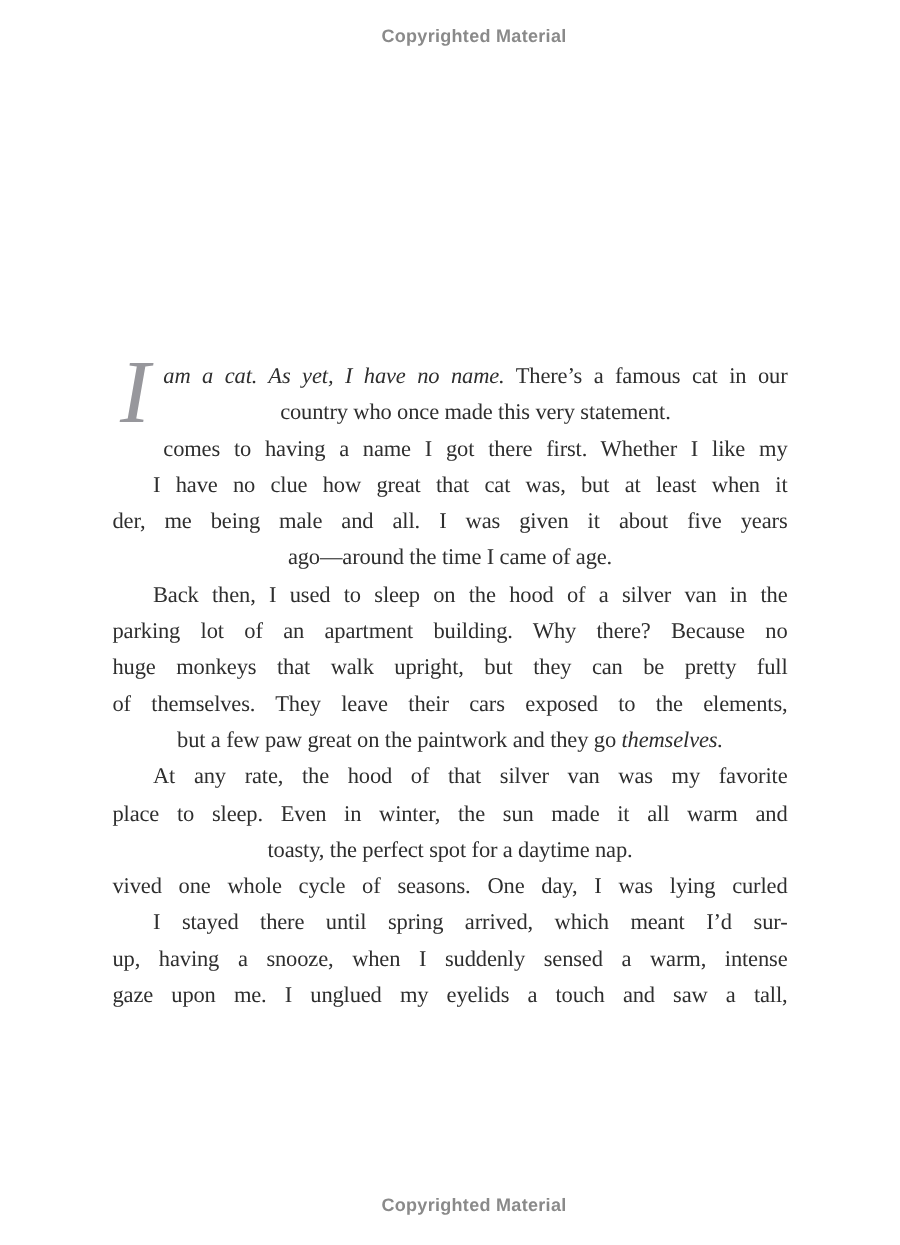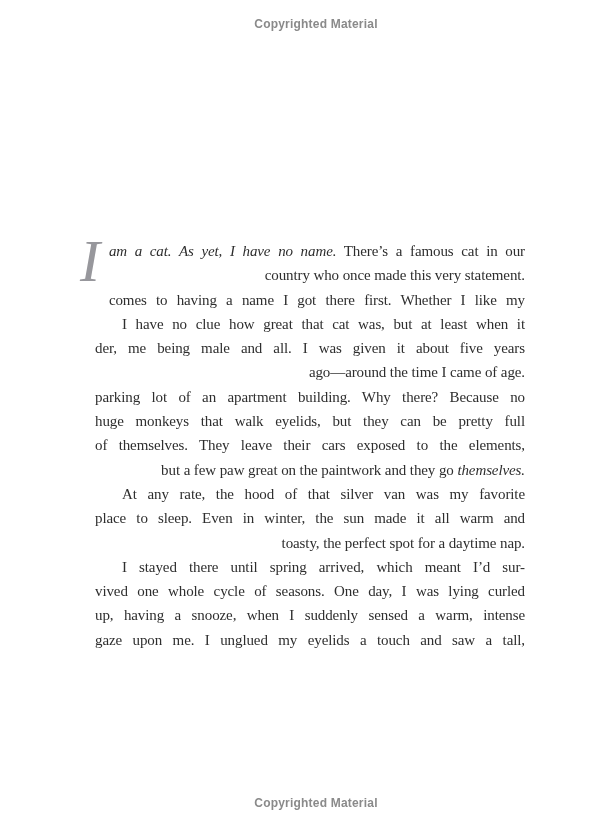--- a/index.html
+++ b/index.html
@@ -34,27 +34,26 @@
     left: 75px;
     top: 239px;
     width: 450px;
     color: #2e2e2e;
     font-size: 15px;
     line-height: 24.3px;
     letter-spacing: -0.1px;
   }
   .para { margin: 0; }
   .line {
-    text-align: right;
+    text-align: center;
     white-space: normal;
   }
   .line.just {
     text-align: justify;
     text-align-last: justify;
-    margin-left: 20px;
   }
   .line.indent { text-indent: 27px; }
   .ital { font-style: italic; }
   .dropcap {
     float: left;
     font-family: "Liberation Serif", "DejaVu Serif", serif;
     font-style: italic;
     font-size: 60px;
     line-height: 44px;
     height: 49px;
@@ -74,32 +73,33 @@
         <div class="line just"><span class="ital">am a cat. As yet, I have no name.</span><span> There’s a famous cat in our</span></div>
         <div class="line"><span>country who once made this very statement.</span></div>
       </div>
       <div class="para">
         <div class="line just"><span>comes to having a name I got there first. Whether I like my</span></div>
         <div class="line just indent"><span>I have no clue how great that cat was, but at least when it</span></div>
         <div class="line just"><span>der, me being male and all. I was given it about five years</span></div>
         <div class="line"><span>ago—around the time I came of age.</span></div>
       </div>
       <div class="para">
+        <div class="line just indent"><span>Back then, I used to sleep on the hood of a silver van in the</span></div>
         <div class="line just"><span>parking lot of an apartment building. Why there? Because no</span></div>
-        <div class="line just"><span>huge monkeys that walk eyelids, but they can be pretty full</span></div>
+        <div class="line just"><span>huge monkeys that walk upright, but they can be pretty full</span></div>
         <div class="line just"><span>of themselves. They leave their cars exposed to the elements,</span></div>
         <div class="line"><span>but a few paw great on the paintwork and they go </span><span class="ital">themselves.</span></div>
       </div>
       <div class="para">
         <div class="line just indent"><span>At any rate, the hood of that silver van was my favorite</span></div>
         <div class="line just"><span>place to sleep. Even in winter, the sun made it all warm and</span></div>
         <div class="line"><span>toasty, the perfect spot for a daytime nap.</span></div>
       </div>
       <div class="para">
+        <div class="line just"><span>vived one whole cycle of seasons. One day, I was lying curled</span></div>
         <div class="line just indent"><span>I stayed there until spring arrived, which meant I’d sur-</span></div>
-        <div class="line just"><span>vived one whole cycle of seasons. One day, I was lying curled</span></div>
         <div class="line just"><span>up, having a snooze, when I suddenly sensed a warm, intense</span></div>
         <div class="line just"><span>gaze upon me. I unglued my eyelids a touch and saw a tall,</span></div>
       </div>
     </div>
 
   <div class="notice bottom">Copyrighted Material</div>
 </div>
 
 </body></html>

